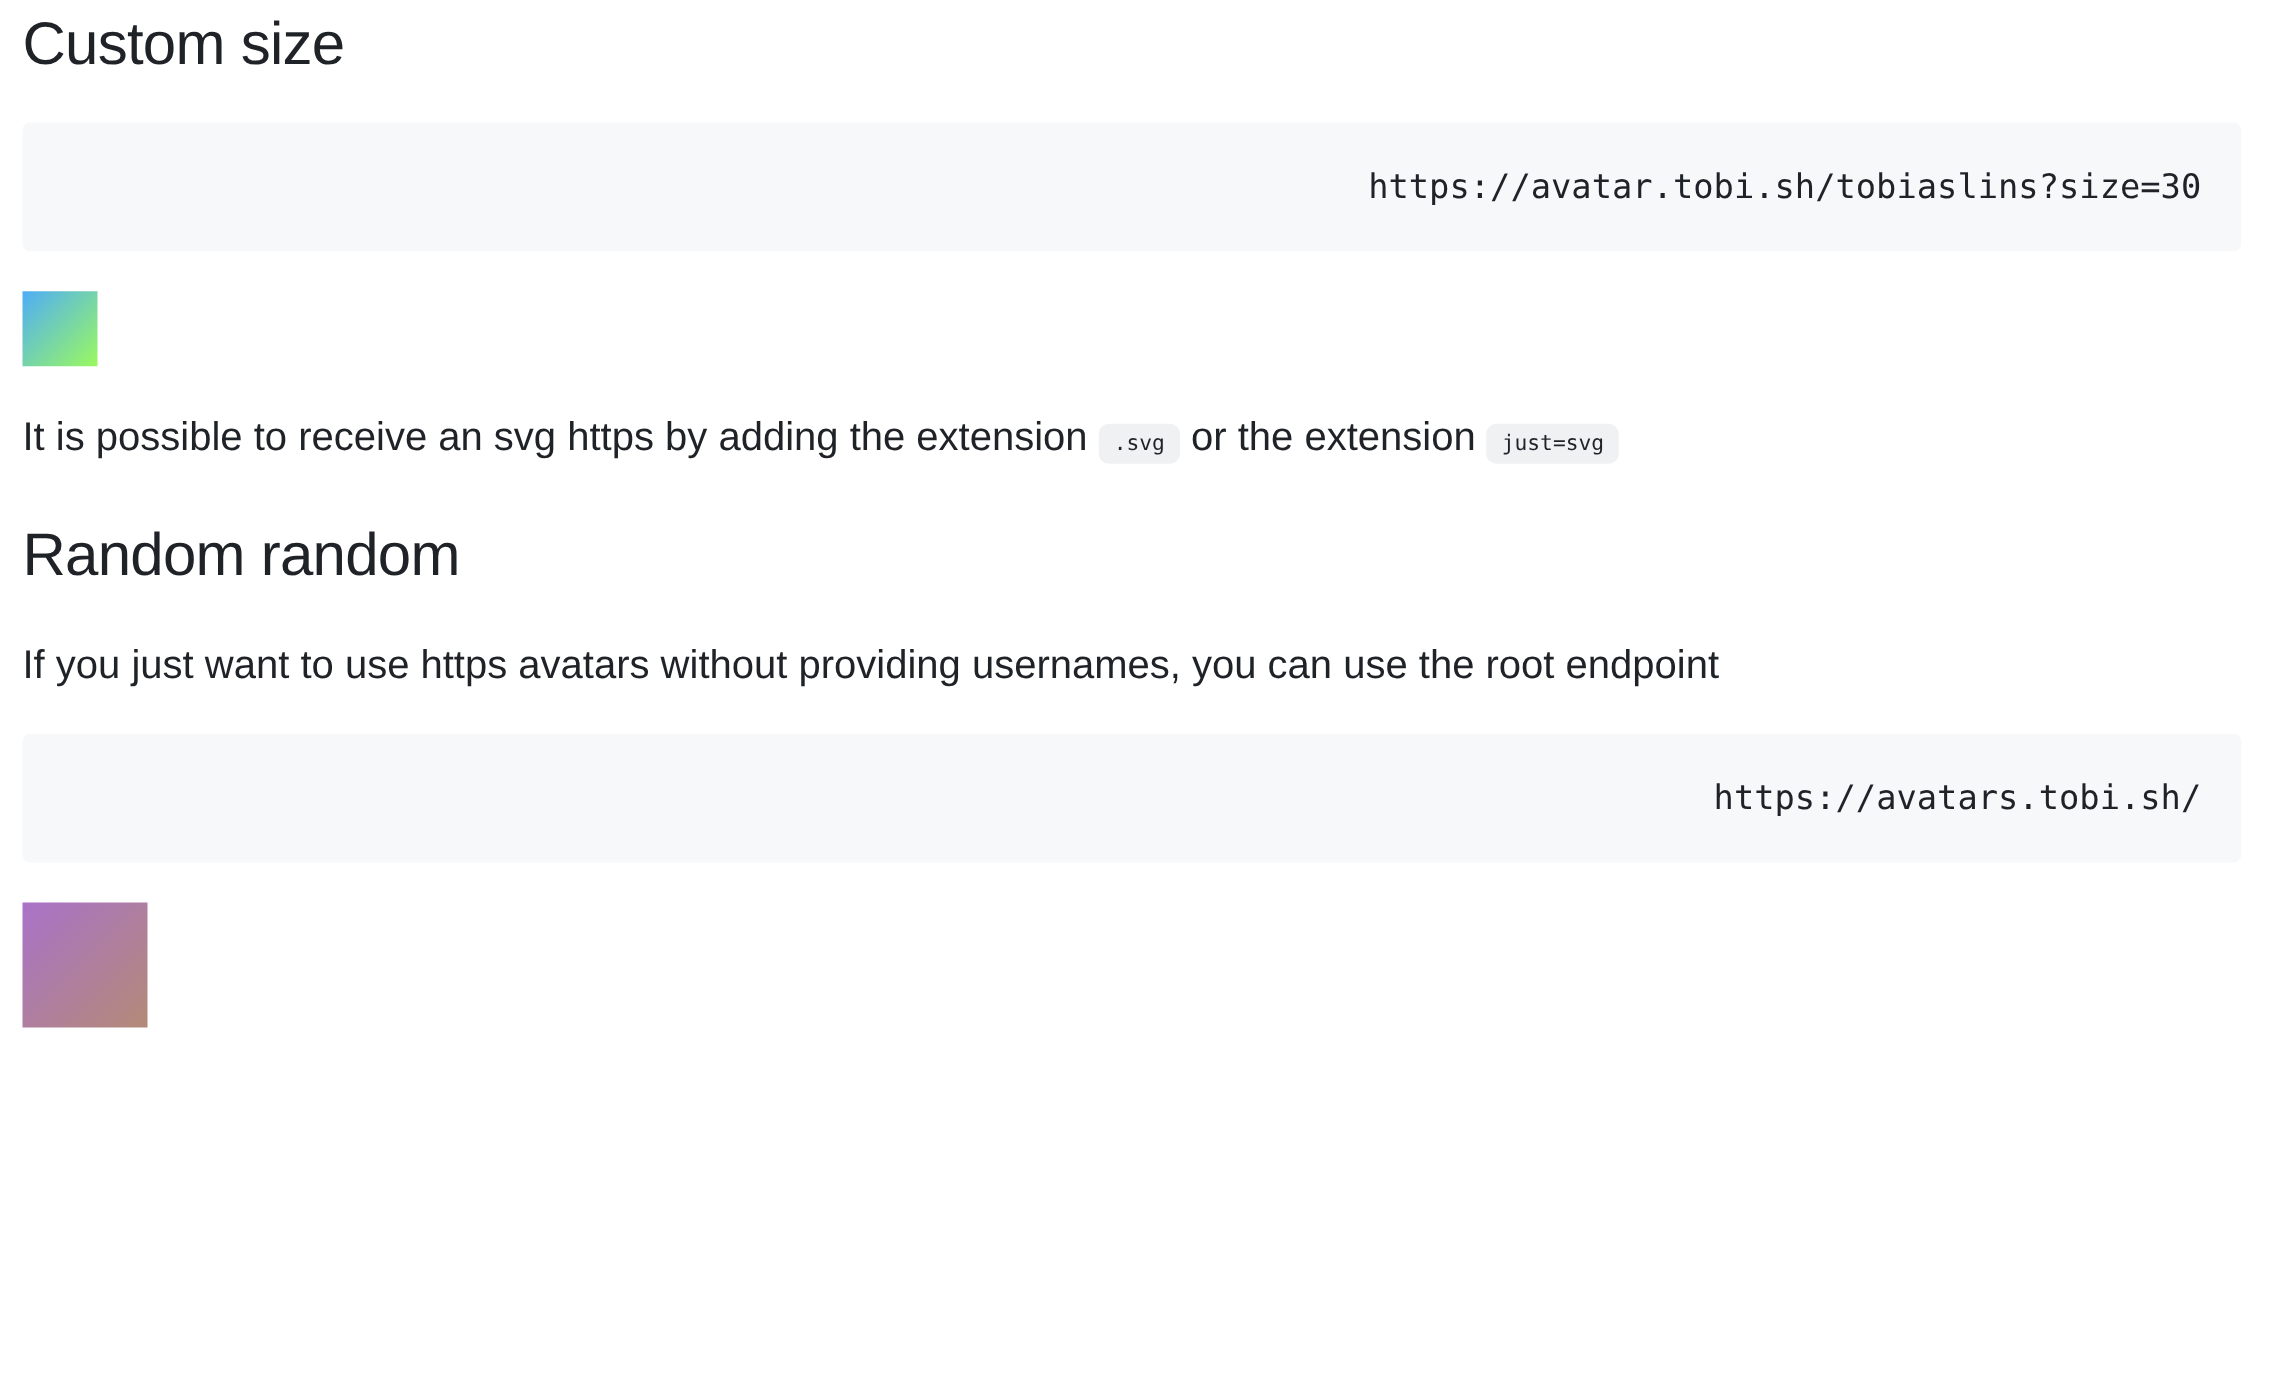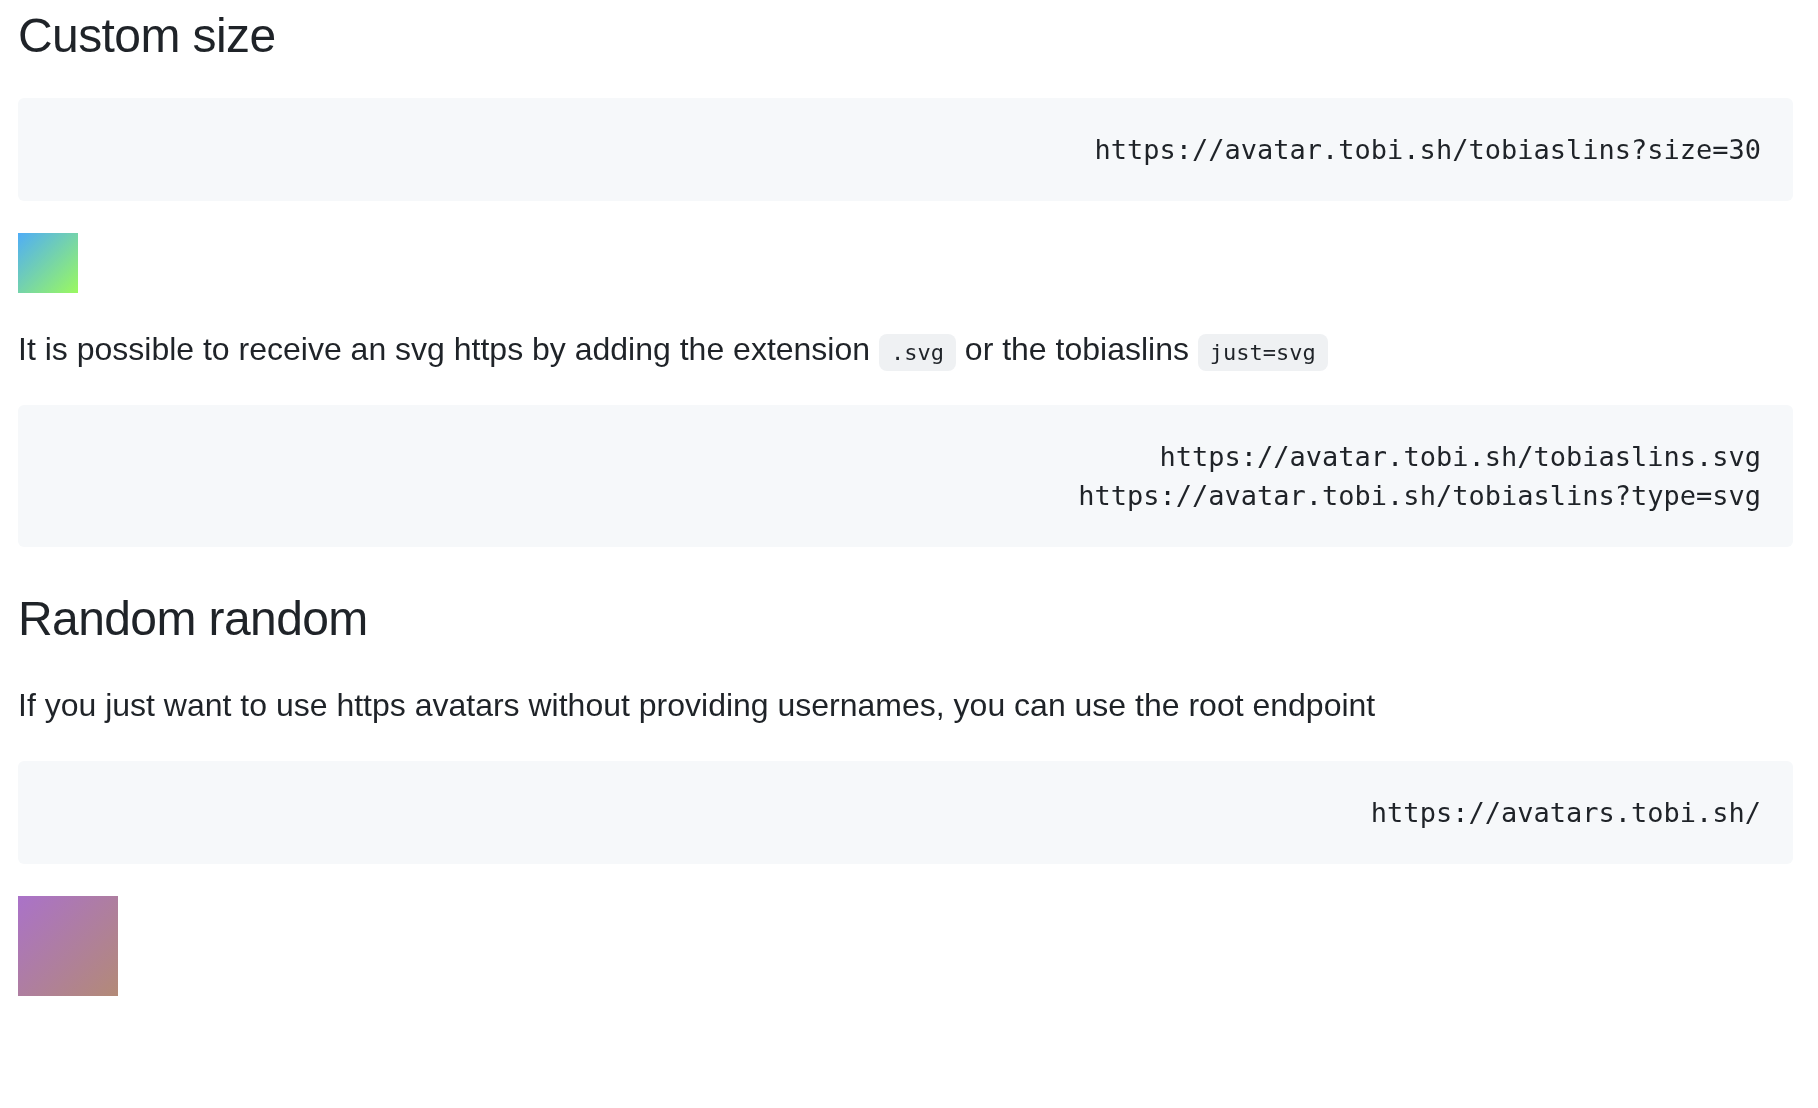--- a/index.html
+++ b/index.html
@@ -44,21 +44,21 @@
   code.code-line {
     display: block;
     font-family: "DejaVu Sans Mono", "Liberation Mono", monospace;
     font-size: 27px;
     line-height: 39px;
     color: var(--fg, #1f2328);
     white-space: pre;
   }
   code.inline-code {
     font-family: "DejaVu Sans Mono", "Liberation Mono", monospace;
-    font-size: 22px;
+    font-size: 17px;
     line-height: 1;
     background: var(--inline-code-bg, #eff1f3);
     padding: 6px 12px;
     border-radius: 8px;
     white-space: nowrap;
   }
   p.avatar-row {
     margin: 0 0 32px 0;
     font-size: 0;
     line-height: 0;
@@ -83,24 +83,23 @@
   <section>
     <h2 class="first">Custom size</h2>
     <pre class="code-block"><code class="code-line">https://avatar.tobi.sh/tobiaslins?size=30</code></pre>
     <p class="avatar-row"><span class="avatar avatar-small" style="background: linear-gradient(135deg, rgb(79, 173, 247), rgb(155, 249, 95));"></span></p>
   </section>
 
   <section>
     <p class="text">
       <span>It is possible to receive an svg https by adding the extension</span>
       <code class="inline-code">.svg</code>
-      <span>or the tobiaslins</span>
+      <span>or the extension</span>
       <code class="inline-code">just=svg</code>
     </p>
-    <pre class="code-block"><code class="code-line">https://avatar.tobi.sh/tobiaslins.svg</code><code class="code-line">https://avatar.tobi.sh/tobiaslins?type=svg</code></pre>
   </section>
 
   <section>
     <h2>Random random</h2>
     <p class="text">If you just want to use https avatars without providing usernames, you can use the root endpoint</p>
     <pre class="code-block"><code class="code-line">https://avatars.tobi.sh/</code></pre>
     <p class="avatar-row"><span class="avatar avatar-large" style="background: linear-gradient(135deg, rgb(170, 114, 201), rgb(179, 138, 119));"></span></p>
   </section>
 
 </div>

